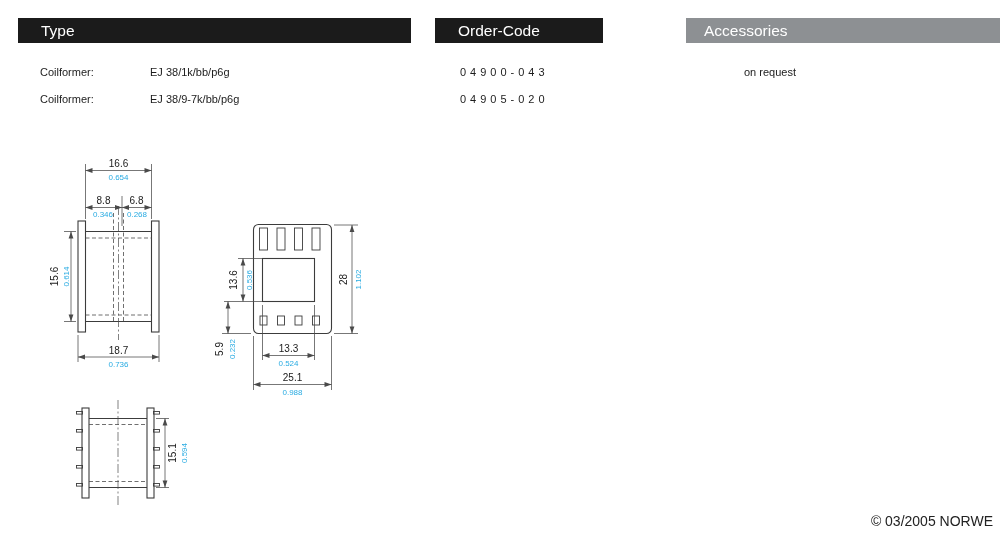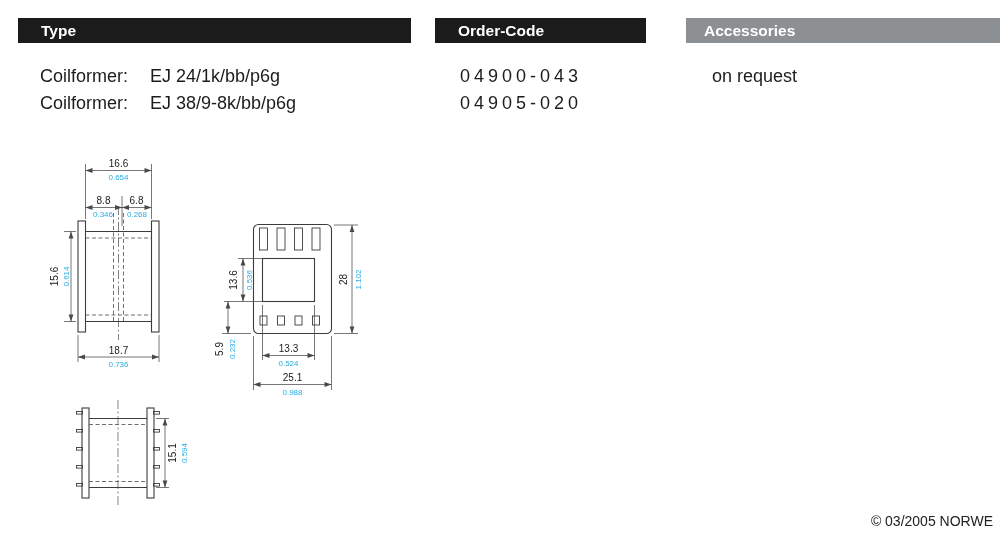--- a/index.html
+++ b/index.html
@@ -1,29 +1,29 @@
 <!DOCTYPE html>
 <html><head>
 <meta charset="utf-8">
 <style>
   *{margin:0;padding:0;box-sizing:border-box}
   html,body{background:#fff}
   body{width:1000px;height:539px;position:relative;font-family:"Liberation Sans",sans-serif;color:#1c1c1c;overflow:hidden}
   .page{position:absolute;left:0;top:0;width:1000px;height:539px;background:#fff}
-  .bar{position:absolute;top:18px;height:25px;display:flex;align-items:center;font-weight:700;font-size:15.5px;color:#fff}
+  .bar{position:absolute;top:18px;height:25px;display:flex;align-items:center;font-weight:400;font-size:15.5px;color:#fff}
   .bar-type{left:18px;width:393px;background:#1b1b1b;padding-left:23px}
-  .bar-order{left:435px;width:211px;background:#1b1b1b;padding-left:23px}
+  .bar-order{left:435px;width:168px;background:#1b1b1b;padding-left:23px}
   .bar-acc{left:686px;width:339px;background:#8d9093;padding-left:18px}
-  .prod-row{position:absolute;left:0;width:100%;height:20px;font-size:18px}
+  .prod-row{position:absolute;left:0;width:100%;height:20px;font-size:11px}
   .r1{top:66px}
   .r2{top:93px}
   .prod-row .cat{position:absolute;left:40px;white-space:nowrap}
   .prod-row .pname{position:absolute;left:150px;white-space:nowrap}
   .prod-row .pcode{position:absolute;left:460px;letter-spacing:4px;white-space:nowrap}
-  .prod-row .accval{position:absolute;left:712px;white-space:nowrap}
+  .prod-row .accval{position:absolute;left:744px;white-space:nowrap}
   .footer{position:absolute;top:513px;right:7px;font-size:14px;color:#222}
   svg.drawing{position:absolute;left:0;top:0;width:1000px;height:539px}
   .ol{fill:none;stroke:#3c3c3c;stroke-width:1.1}
   .ol2{fill:none;stroke:#3c3c3c;stroke-width:0.9}
   .ext,.dim{fill:none;stroke:#4a4a4a;stroke-width:0.75}
   .dash{fill:none;stroke:#4a4a4a;stroke-width:0.8;stroke-dasharray:4 2.5}
   .cl{fill:none;stroke:#4a4a4a;stroke-width:0.7;stroke-dasharray:9 2.5 2 2.5}
   text.mm{font-family:"Liberation Sans",sans-serif;font-size:10px;fill:#1a1a1a;text-anchor:middle}
   text.in{font-family:"Liberation Sans",sans-serif;font-size:8px;fill:#29abe2;text-anchor:middle}
 </style>
@@ -37,27 +37,27 @@
   </div>
   <div class="bar bar-order">
     <span>Order-Code</span>
   </div>
   <div class="bar bar-acc">
     <span>Accessories</span>
   </div>
 
   <div class="prod-row r1">
     <span class="cat">Coilformer:</span>
-    <span class="pname">EJ 24/1k/bb/p6g</span>
+    <span class="pname">EJ 38/1k/bb/p6g</span>
     <span class="pcode">04900-043</span>
     <span class="accval">on request</span>
   </div>
   <div class="prod-row r2">
     <span class="cat">Coilformer:</span>
-    <span class="pname">EJ 38/9-8k/bb/p6g</span>
+    <span class="pname">EJ 38/9-7k/bb/p6g</span>
     <span class="pcode">04905-020</span>
   </div>
 
   <svg class="drawing" viewBox="0 0 1000 539">
     <defs>
       <marker id="ae" markerUnits="userSpaceOnUse" markerWidth="8" markerHeight="6" refX="7.5" refY="3" orient="auto">
         <path d="M0.5,0.6 L7.5,3 L0.5,5.4 Z" fill="#4a4a4a"></path>
       </marker>
       <marker id="as" markerUnits="userSpaceOnUse" markerWidth="8" markerHeight="6" refX="0.5" refY="3" orient="auto">
         <path d="M7.5,0.6 L0.5,3 L7.5,5.4 Z" fill="#4a4a4a"></path>

